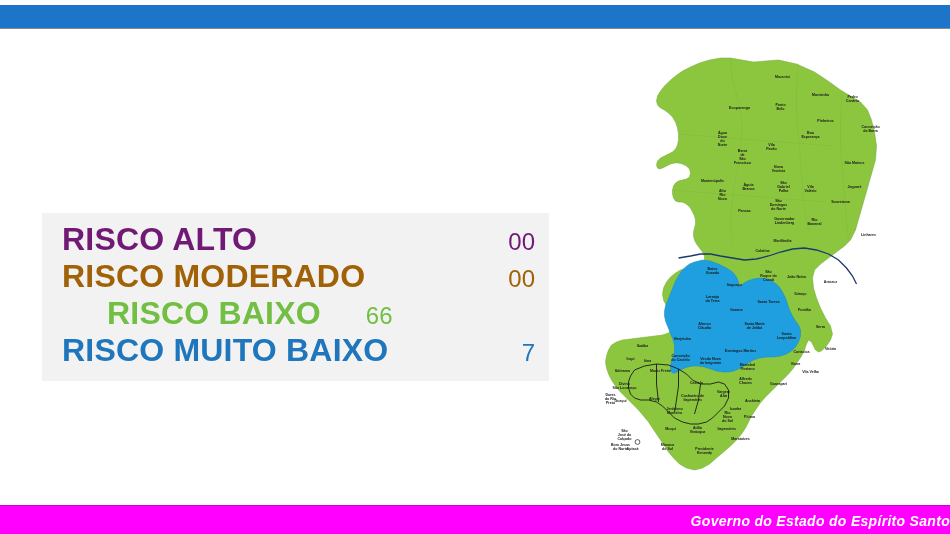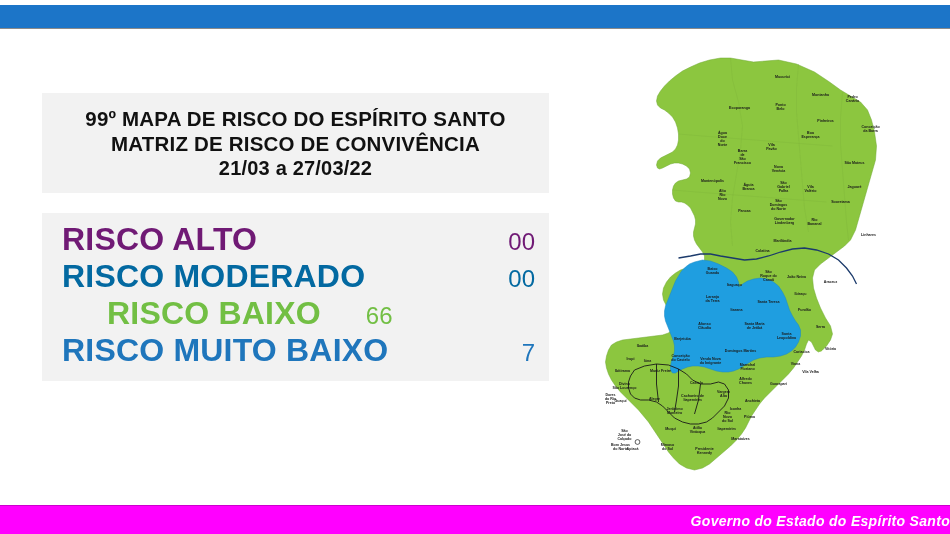--- a/index.html
+++ b/index.html
@@ -55,21 +55,21 @@
     line-height:36px;
   }
   .legend-value{
     margin-left:auto;
     font-size:24px;
     font-weight:normal;
     line-height:36px;
     white-space:nowrap;
   }
   .r-alto .legend-label,.r-alto .legend-value{color:#701a75;}
-  .r-mod  .legend-label,.r-mod  .legend-value{color:#0369a1;text-align:center;}
+  .r-mod  .legend-label,.r-mod  .legend-value{color:#a16207;text-align:center;}
   .r-baixo .legend-label,.r-baixo .legend-value{color:#72bf44;margin-left:45px;}
   .r-mbaixo .legend-label,.r-mbaixo .legend-value{color:#1f76bc;}
 
   .footer-bar{
     position:absolute;left:0;top:505px;width:950px;height:29px;
     background:#ff00ff;
     border-top:1px solid #cc00cc;
     display:flex;align-items:center;justify-content:flex-end;
   }
   .footer-text{
@@ -93,25 +93,20 @@
     paint-order:stroke;
   }
 </style>
 </head>
 <body>
 
 <div id="root">
 
   <div class="top-bar"></div>
 
-  <div class="title-card">
-    <div class="title-line l1">99º MAPA DE RISCO DO ESPÍRITO SANTO</div>
-    <div class="title-line l2">MATRIZ DE RISCO DE CONVIVÊNCIA</div>
-    <div class="title-line l3">21/03 a 27/03/22</div>
-  </div>
 
   <div class="legend-card">
     <div class="legend-row r-alto">
       <span class="legend-label">RISCO ALTO</span>
       <span class="legend-value">00</span>
     </div>
     <div class="legend-row r-mod">
       <span class="legend-label">RISCO MODERADO</span>
       <span class="legend-value">00</span>
     </div>

